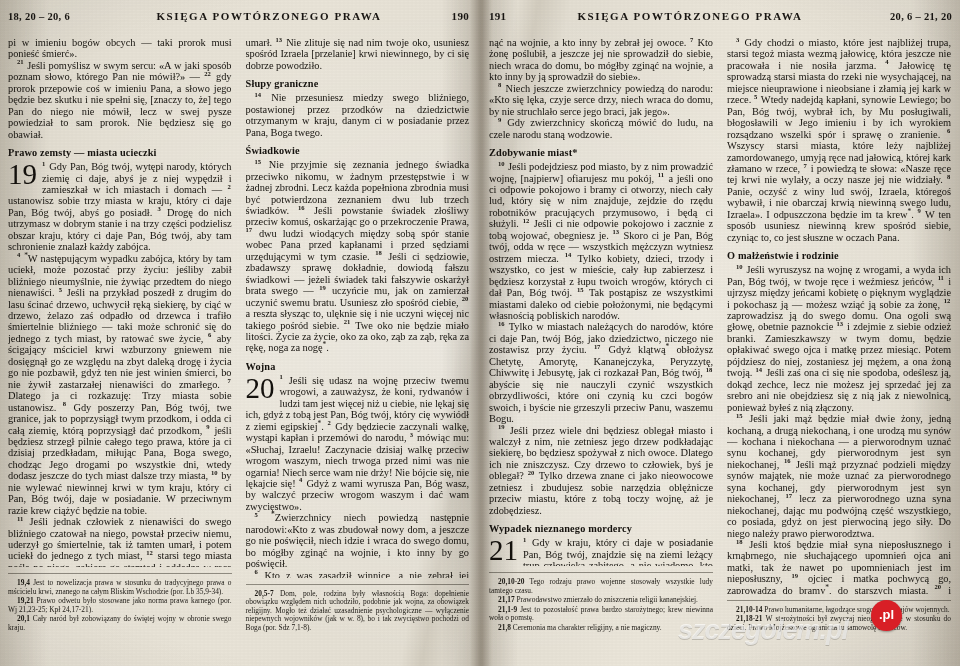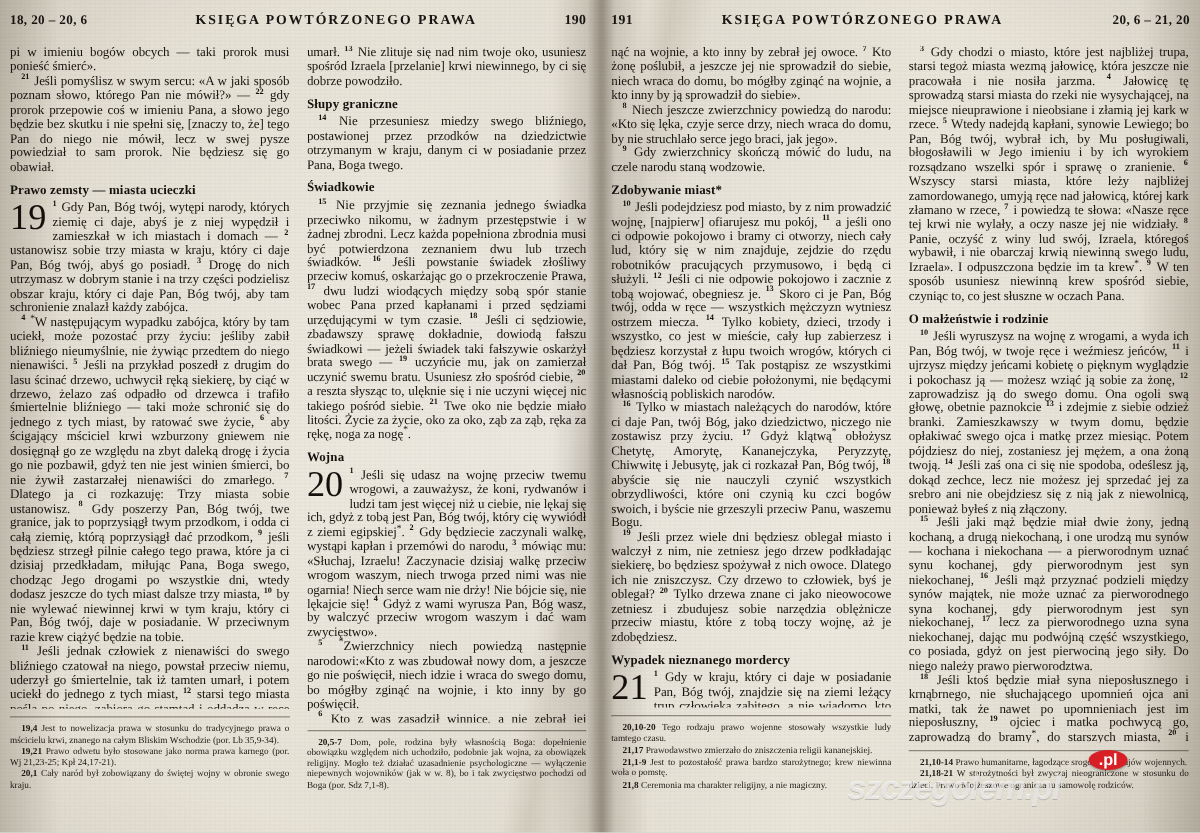--- a/index.html
+++ b/index.html
@@ -149,21 +149,21 @@
     font-style:italic;
     letter-spacing:-1px;
     color:rgba(255,255,255,0.62);
     text-shadow:0 1px 0 rgba(0,0,0,0.18);
     white-space:nowrap;
     transform:translateY(4px);
   }
   #wm-badge{
     position:absolute;
     right:58px;top:6px;
-    width:31px;height:16px;border-radius:50%;
+    width:31px;height:31px;border-radius:50%;
     background:#d81f26;
     display:flex;align-items:center;justify-content:center;
     box-shadow:0 1px 2px rgba(0,0,0,.35);
   }
   #wm-badge span{
     color:#fff;font-family:"Liberation Sans", sans-serif;
     font-size:13px;font-weight:bold;line-height:1;
     transform:translateY(-1px);
   }
   

